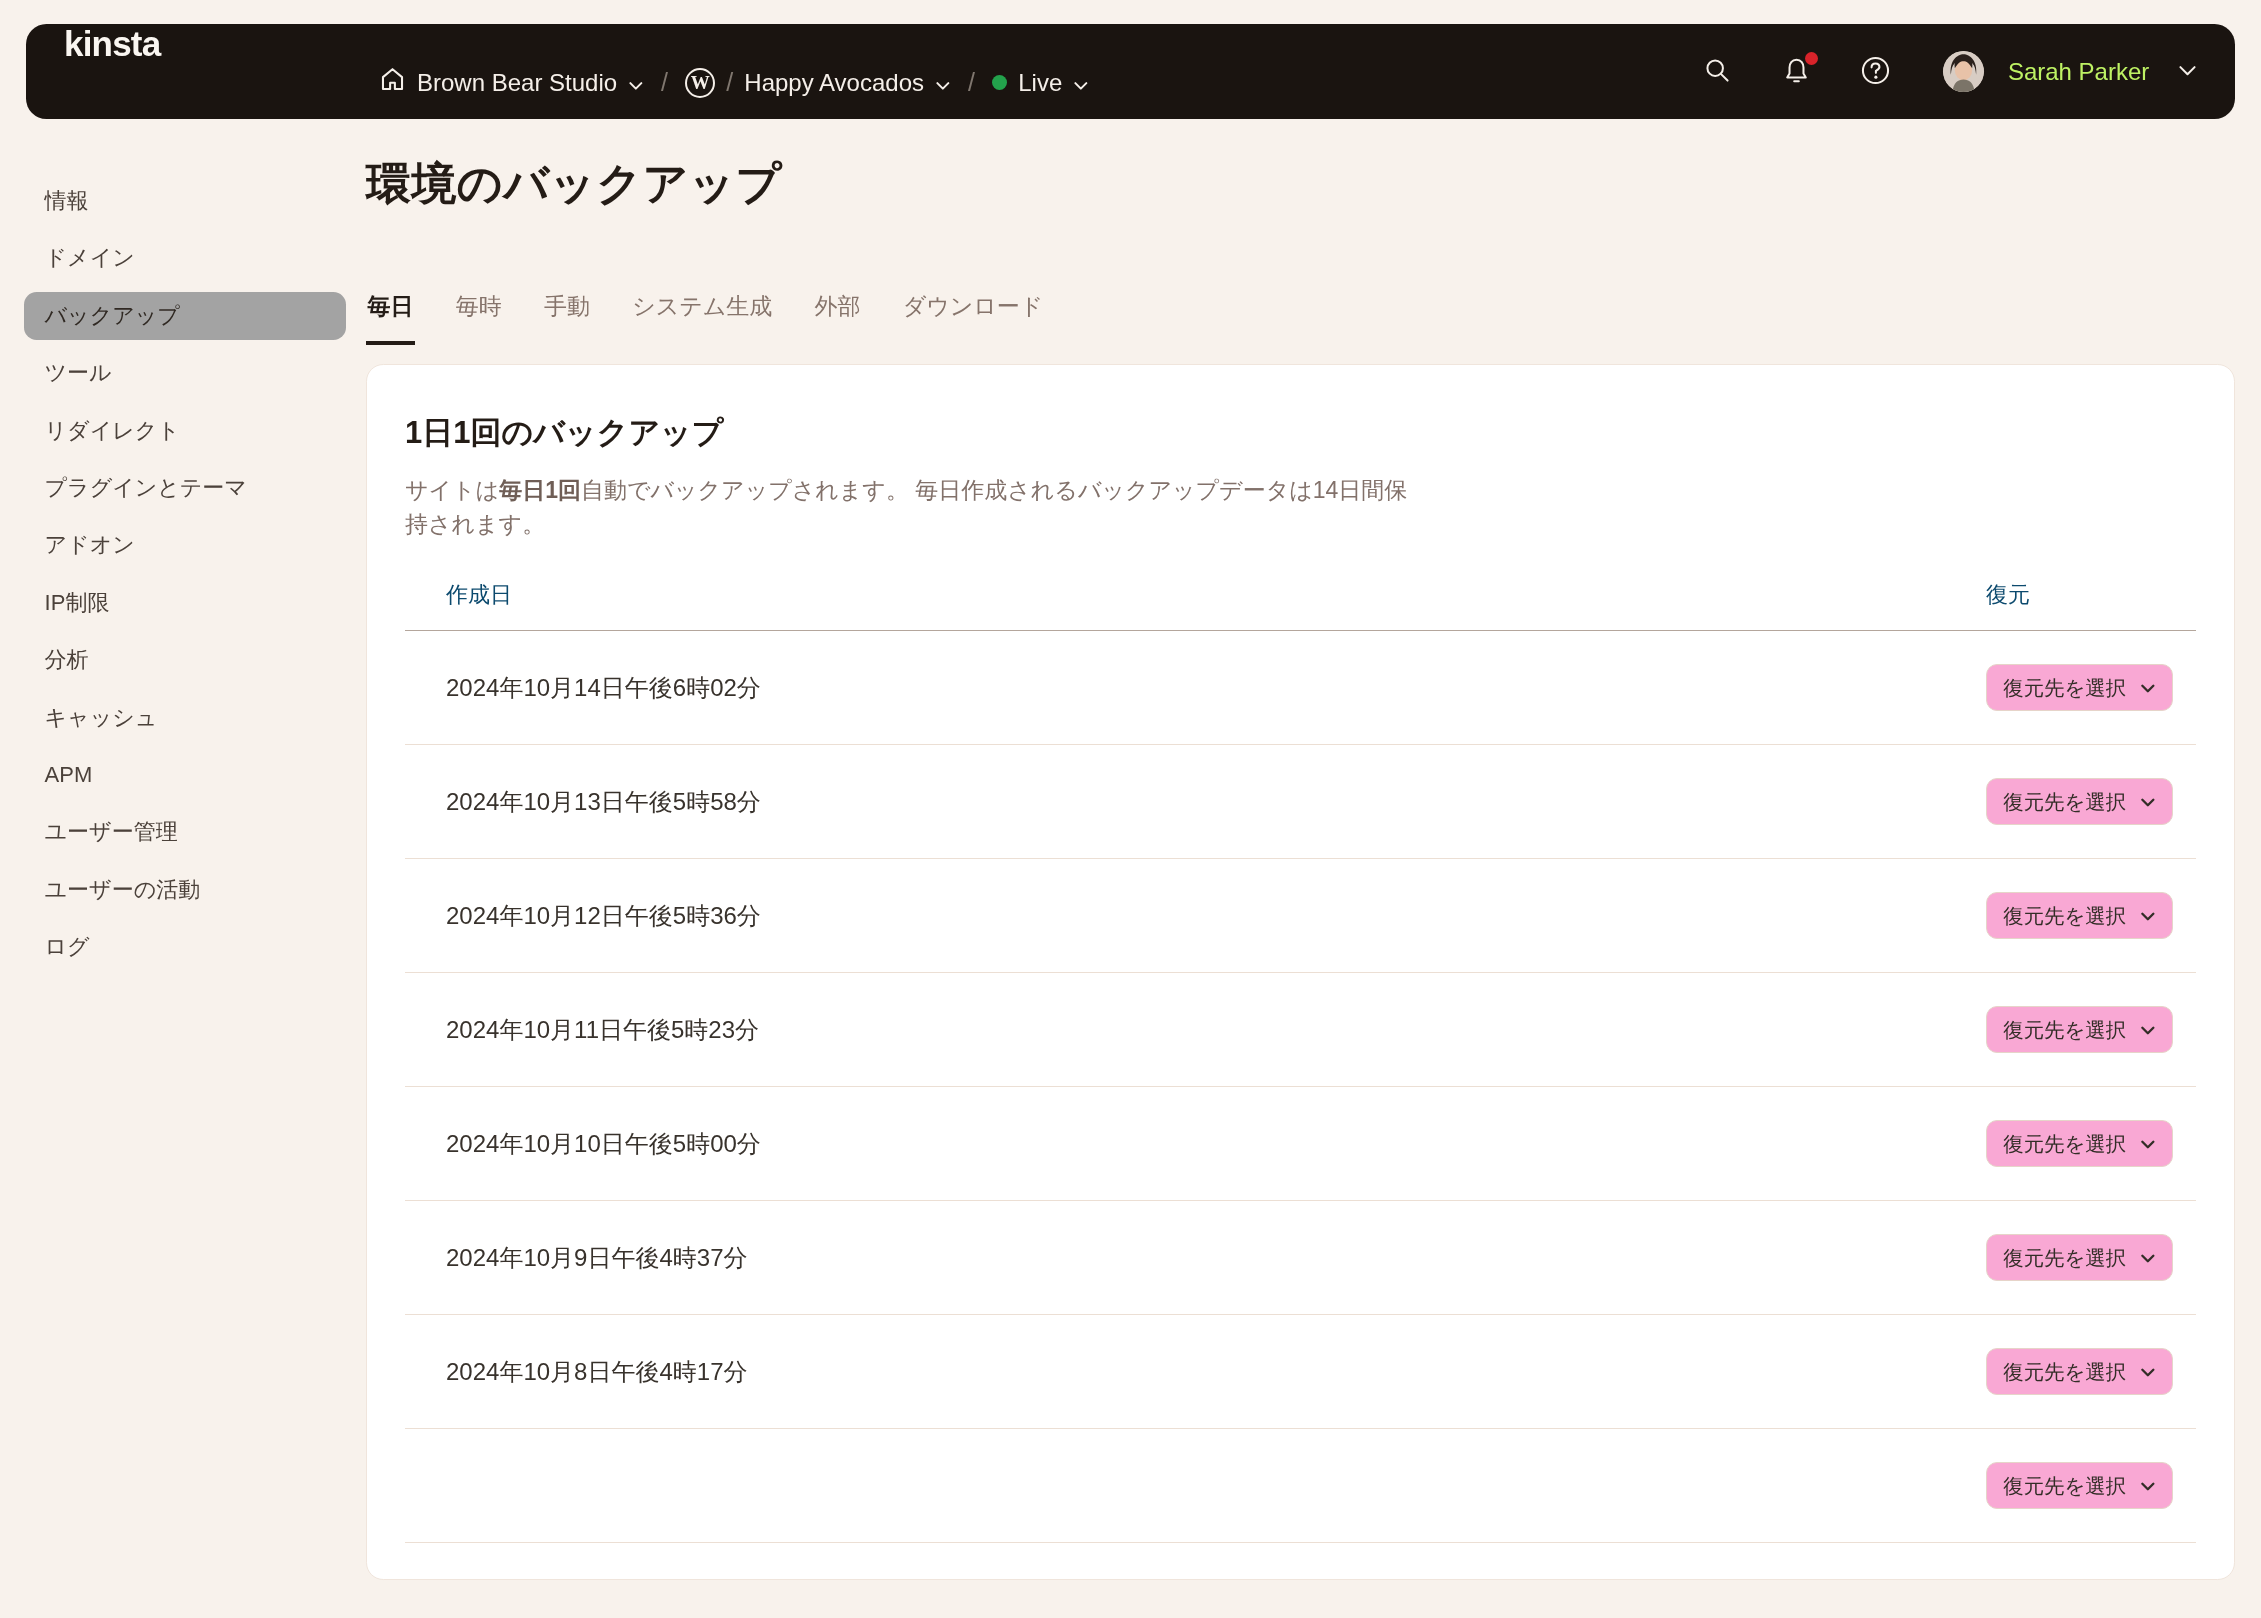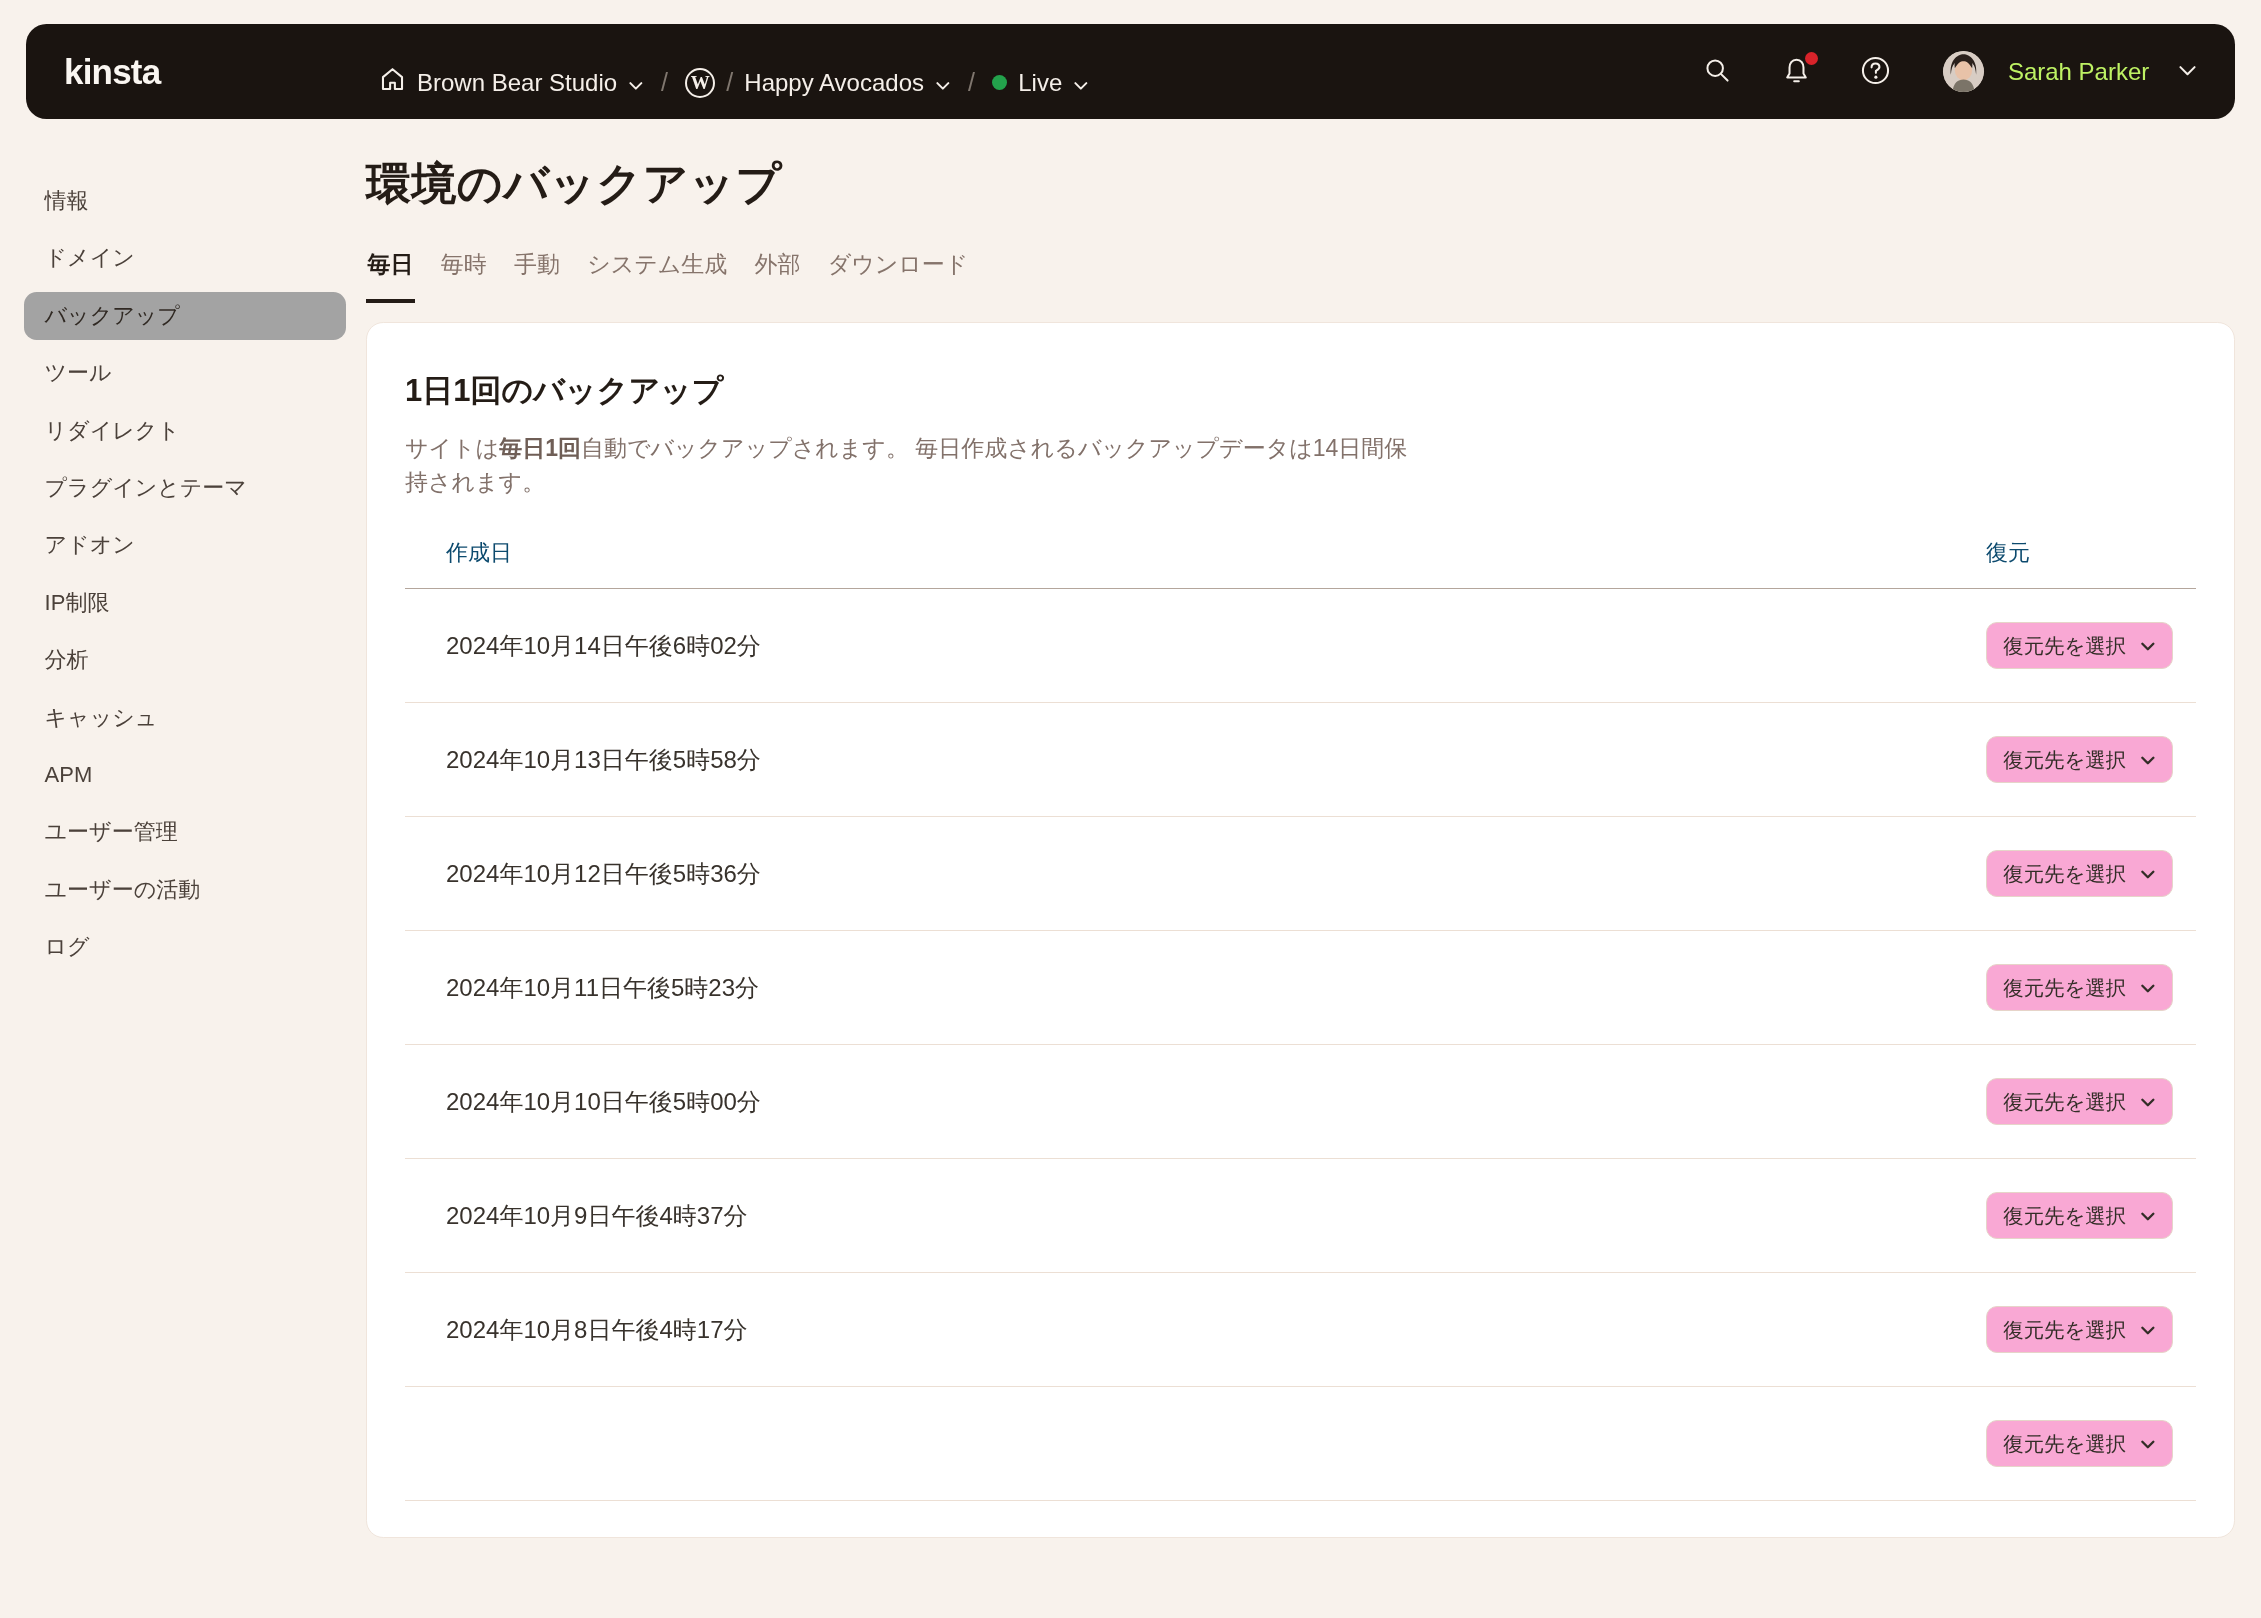--- a/index.html
+++ b/index.html
@@ -11,21 +11,21 @@
     -webkit-font-smoothing: antialiased;
   }
   * { box-sizing: border-box; }
 
   
   .topbar {
     position: absolute; left: 26px; top: 24px;
     width: 2209px; height: 95px;
     background: #1a1410;
     border-radius: 20.4px;
-    display: flex; align-items: center;
+    display: flex; 
     padding: 0 38px;
     color: #f5efe9;
   }
   .logo {
     font-size: 35px; font-weight: 700; letter-spacing: -0.8px;
     color: #faf6f1; cursor: pointer;
   }
   .breadcrumb {
     position: absolute; left: 353px; top: 11px; height: 100%;
     display: flex; align-items: center; gap: 17.3px;
@@ -80,22 +80,22 @@
   }
 
   
   .main { position: absolute; left: 366px; top: 0; width: 1869px; }
   .page-title {
     margin: 154px 0 0 0;
     font-size: 45px; font-weight: 700; color: #241c16;
     letter-spacing: 0.4px;
   }
   .tabs {
-    margin-top: 35px;
-    display: flex; gap: 24px; align-items: flex-end;
+    margin-top: 77px;
+    display: flex; gap: 39px; align-items: flex-end;
   }
   .tab {
     font-size: 23px; color: #86746b;
     padding: 0 1.6px 19px 1.6px;
     border-bottom: 4.7px solid transparent;
     cursor: pointer; background: none; border-top: none; border-left: none; border-right: none;
     font-family: inherit;
   }
   .tab.active {
     color: #241c16; font-weight: 700;

